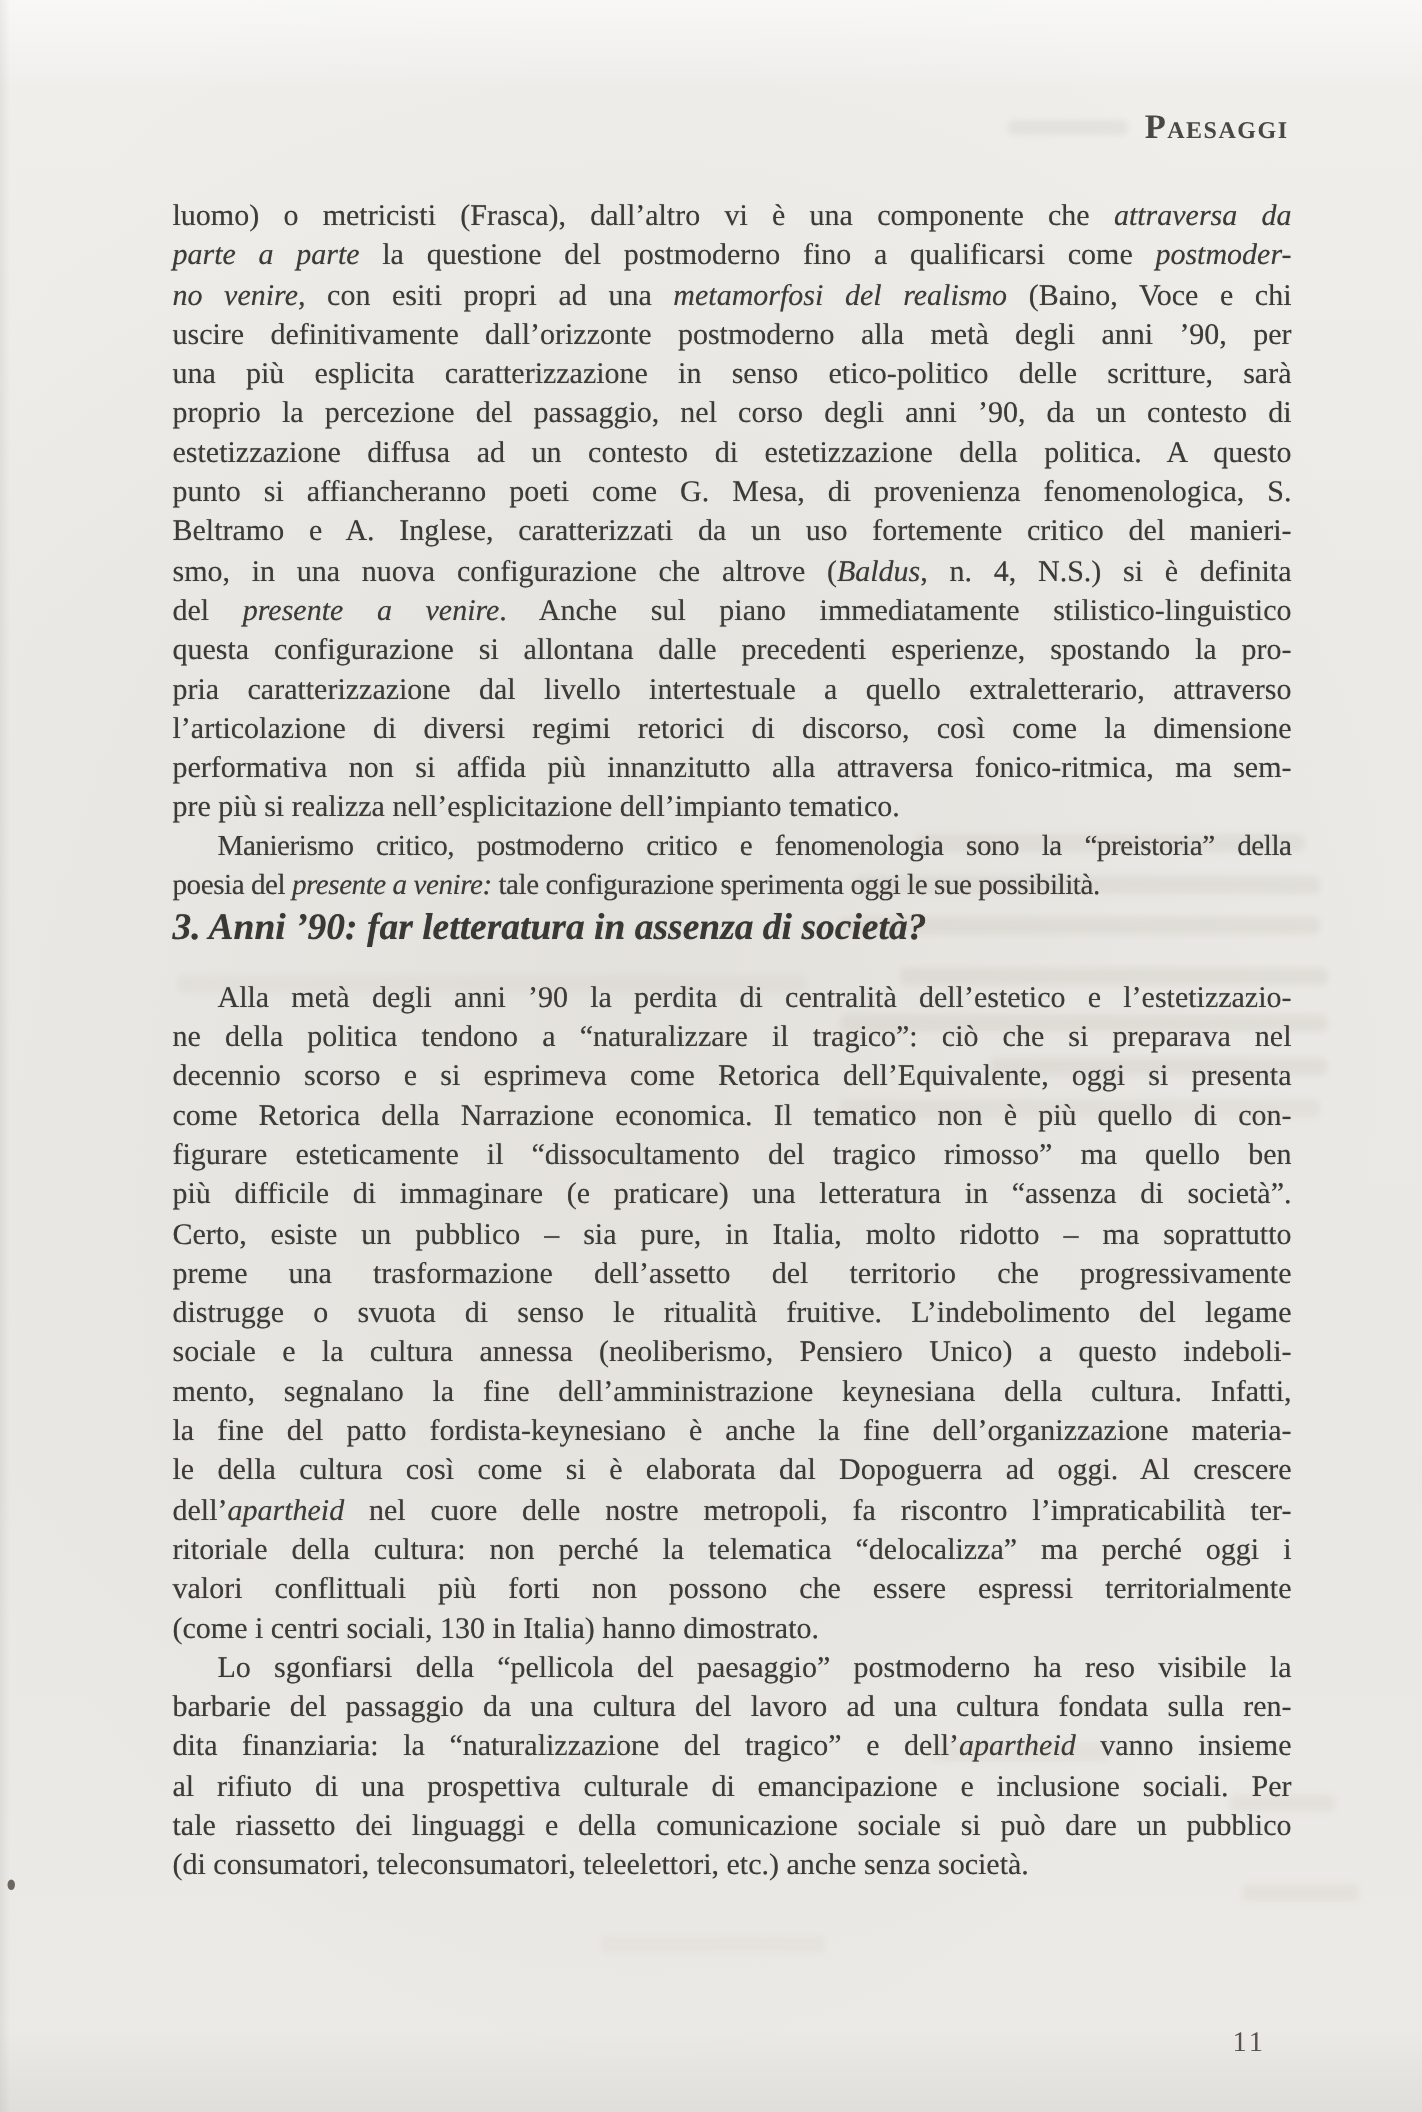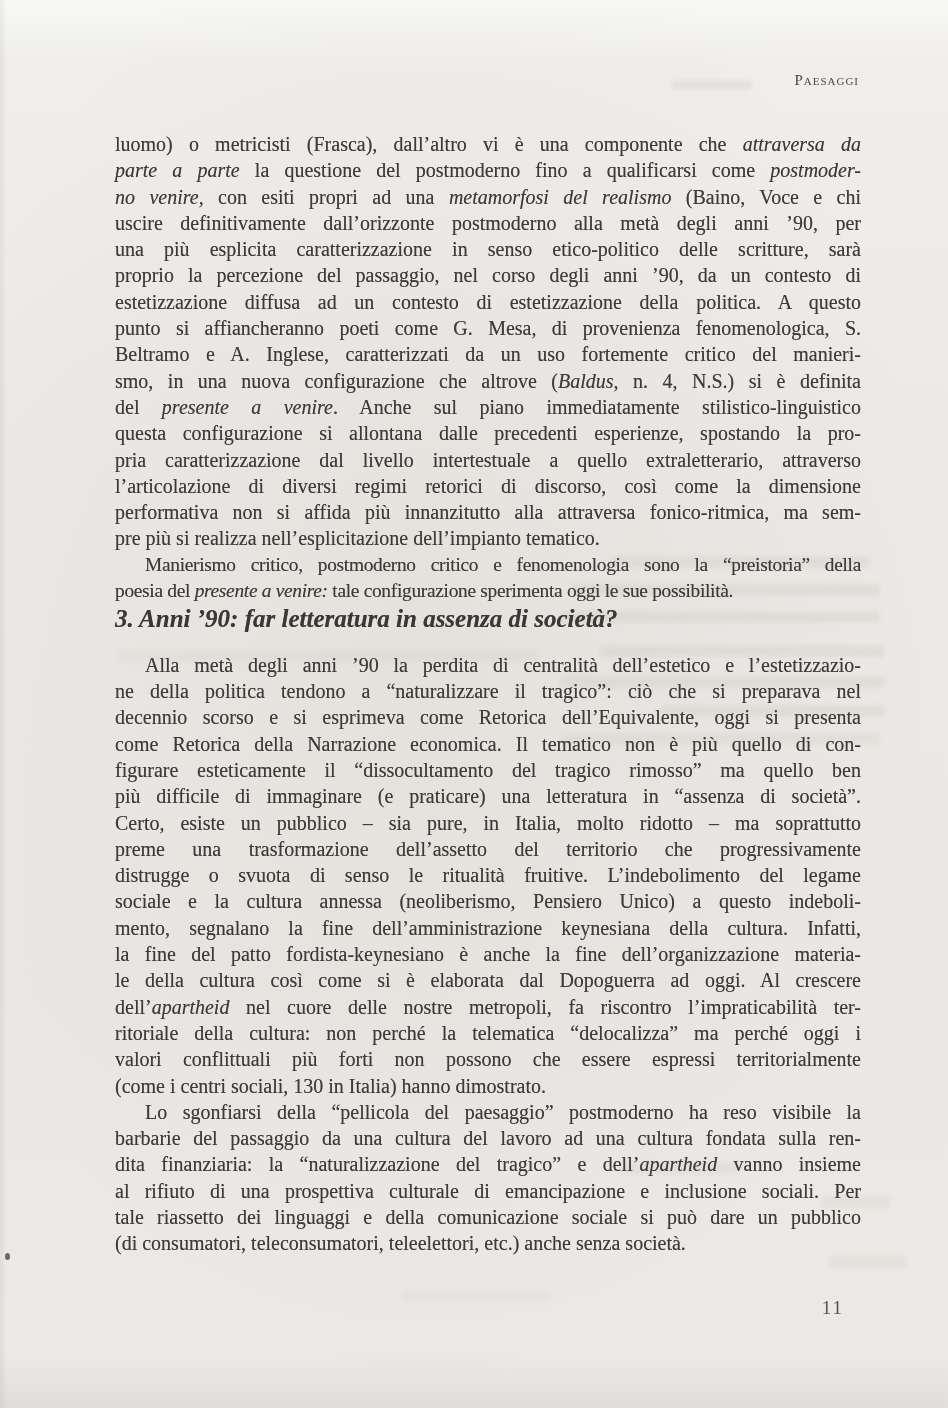--- a/index.html
+++ b/index.html
@@ -15,22 +15,22 @@
       radial-gradient(ellipse at 45% 45%, rgba(90,80,60,0.05), rgba(0,0,0,0) 70%),
       linear-gradient(180deg, #f0efec 0%, #ebeae6 30%, #eae8e4 70%, #eceae6 100%);
     font-family: "Liberation Serif", "DejaVu Serif", serif;
     color: #3d3b38;
   }
   .running-header {
     position: absolute;
     top: 72px;
     right: 89px;
     font-variant: small-caps;
-    font-weight: normal;
-    font-size: 15px;
+    font-weight: bold;
+    font-size: 23px;
     letter-spacing: 1px;
     color: #4a4845;
   }
   .text-block {
     position: absolute;
     top: 131px;
     left: 115px;
     width: 746px;
     font-size: 20px;
     text-shadow: 0 0 0.5px rgba(64,60,56,0.55);
@@ -54,21 +54,21 @@
     font-size: 25px;
     line-height: 30px;
     font-weight: bold;
     font-style: italic;
     color: #3a3835;
     text-align: left;
     text-shadow: 0 0 0.5px rgba(58,56,53,0.6);
   }
   .page-number {
     position: absolute;
-    top: 1297px;
+    top: 1351px;
     right: 104px;
     font-size: 19px;
     letter-spacing: 2px;
     color: #555250;
     font-family: Liberation Serif, serif;
   }
   .ghost {
     position: absolute;
     height: 12px;
     background: #c6c1b7;

